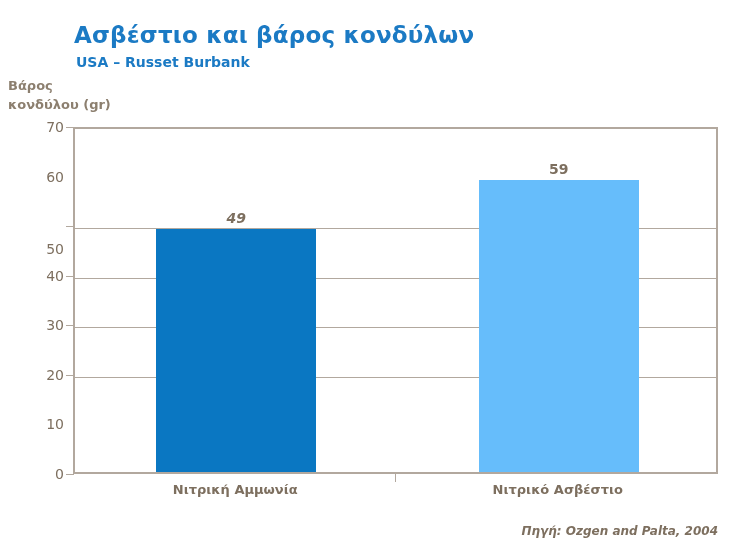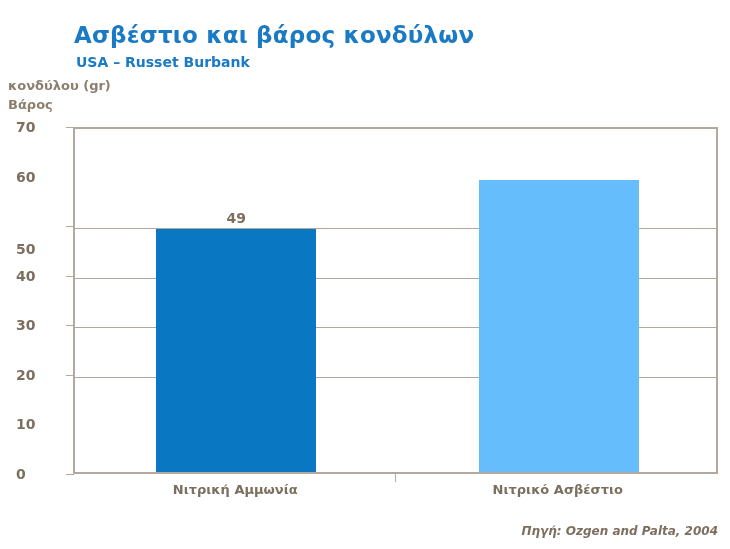--- a/index.html
+++ b/index.html
@@ -65,24 +65,25 @@
     position: absolute;
     left: 0;
     width: 100%;
     height: 1px;
     background: #b2a89e;
   }
 
   
   .y-tick-label {
     position: absolute;
-    right: 8px;
+    right: 0;
     width: 40px;
+    text-align: right;
     font-size: 14px;
-    font-weight: bold;
+    font-weight: normal;
     color: #7d6f5f;
     transform: translateY(-50%);
   }
   #y-ticks-labels {
     position: absolute;
     left: 14px;
     top: 127px;
     width: 50px;
     height: 347px;
   }
@@ -153,22 +154,22 @@
   }
 </style>
 </head>
 <body>
 
 <div id="chart-title">Ασβέστιο και βάρος κονδύλων</div>
 
 <div id="chart-subtitle">USA – Russet Burbank</div>
 
 <div id="y-axis-title">
+  <span>Βάρος</span>
   <span>κονδύλου (gr)</span>
-  <span>Βάρος</span>
 </div>
 
 <div id="y-ticks-labels">
     <div class="y-tick-label" style="top: 347px;">0</div>
     <div class="y-tick-label" style="top: 297.429px;">10</div>
     <div class="y-tick-label" style="top: 247.857px;">20</div>
     <div class="y-tick-label" style="top: 198.286px;">30</div>
     <div class="y-tick-label" style="top: 148.714px;">40</div>
     <div class="y-tick-label" style="top: 99.1429px; margin-top: 23px;">50</div>
     <div class="y-tick-label" style="top: 49.5714px;">60</div>
@@ -183,22 +184,23 @@
     <div class="y-tick-mark" style="top: 99.1429px;"></div>
     <div class="y-tick-mark" style="top: 0px;"></div>
   </div>
 
 <div id="plot-area">
     <div class="gridline" style="top: 247.857px;"></div>
     <div class="gridline" style="top: 198.286px;"></div>
     <div class="gridline" style="top: 148.714px;"></div>
     <div class="gridline" style="top: 99.1429px;"></div>
     <div class="bar" style="left: 81.25px; width: 160px; height: 242.9px; background: rgb(10, 119, 194);"></div>
-    <div class="bar-value" style="left: 81.25px; width: 160px; top: 97.1px;">49</div>
+    <div class="bar-value" style="left: 81.25px; width: 160px; top: 97.1px; font-style: italic;">49</div>
     <div class="bar" style="left: 403.75px; width: 160px; height: 292.471px; background: rgb(102, 189, 251);"></div>
+    <div class="bar-value" style="left: 403.75px; width: 160px; top: 47.5286px;">59</div>
   </div>
 
 <div id="x-axis-midtick"></div>
 
 <div id="x-axis-labels">
     <div class="x-cat-label" style="left: 0px; width: 322.5px;">Νιτρική Αμμωνία</div>
     <div class="x-cat-label" style="left: 322.5px; width: 322.5px;">Νιτρικό Ασβέστιο</div>
   </div>
 
 <div id="source-note">Πηγή: Ozgen and Palta, 2004</div>

